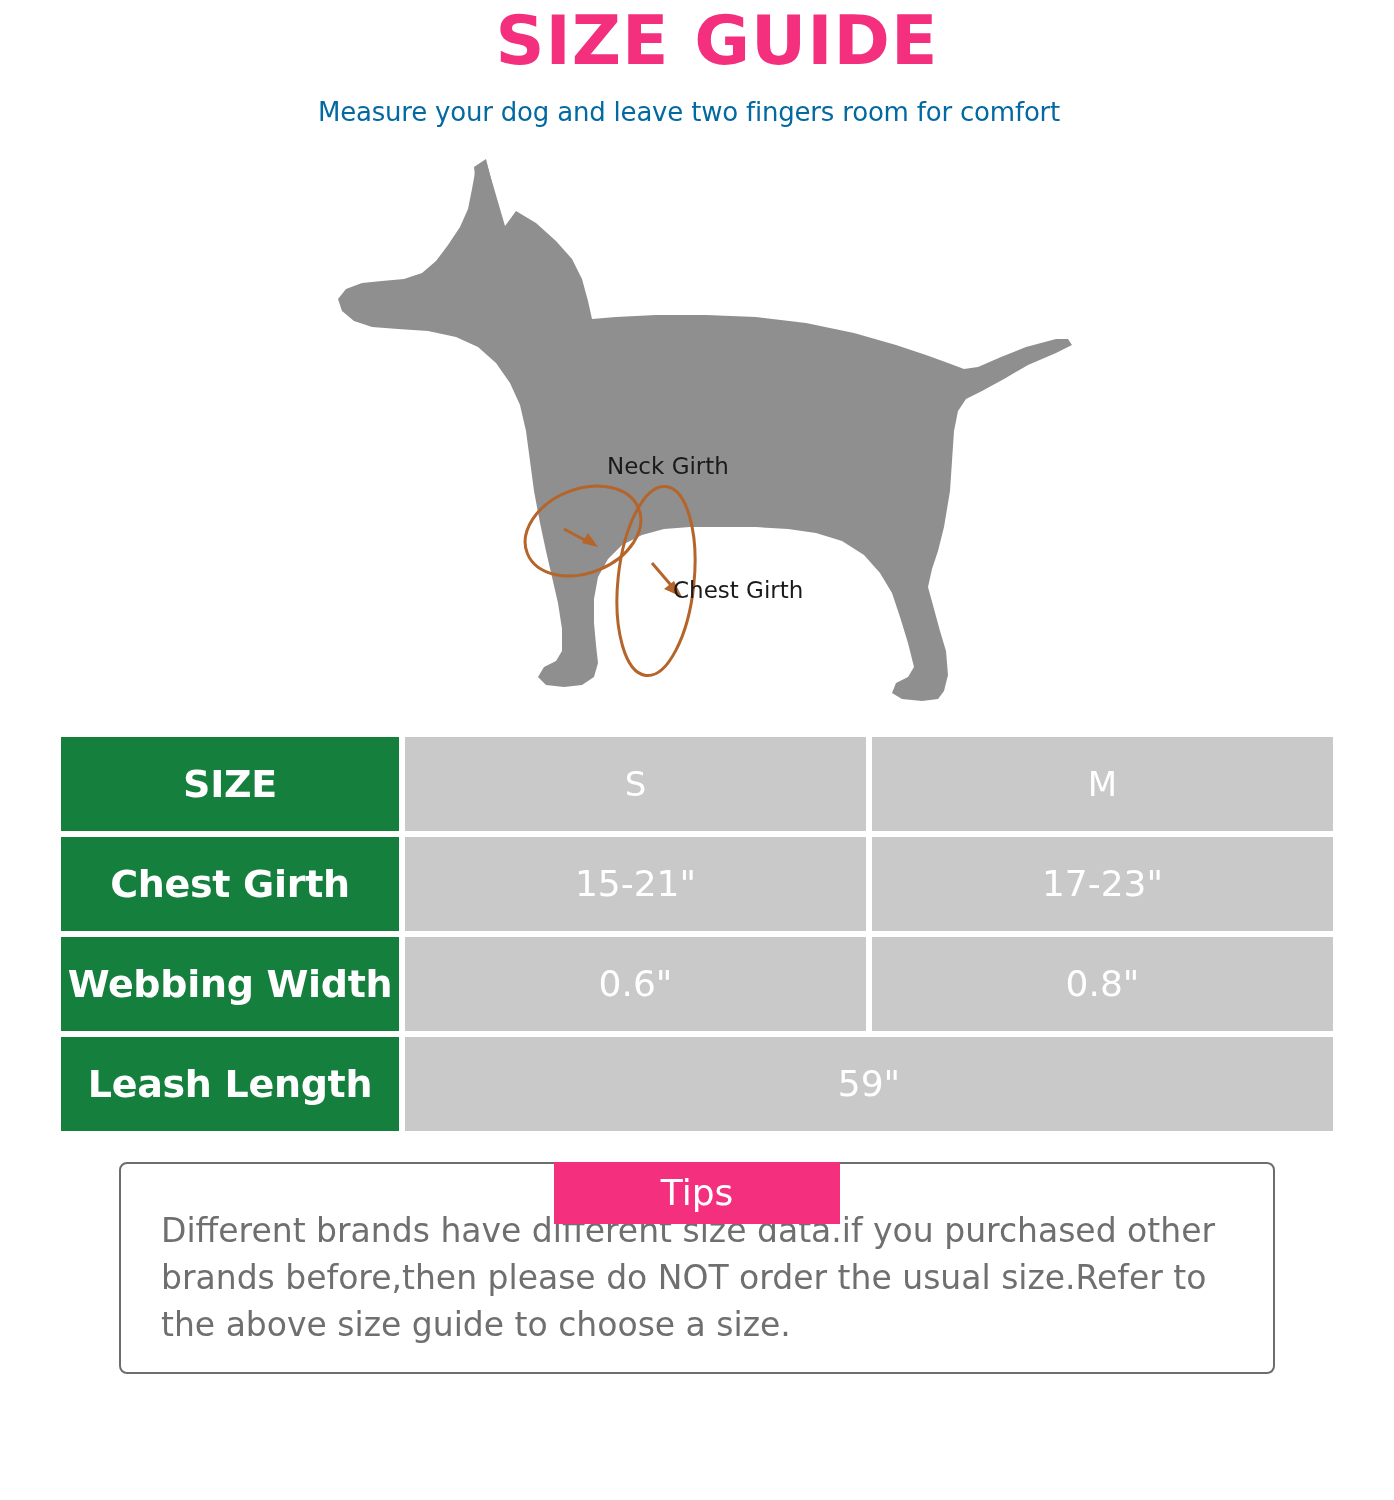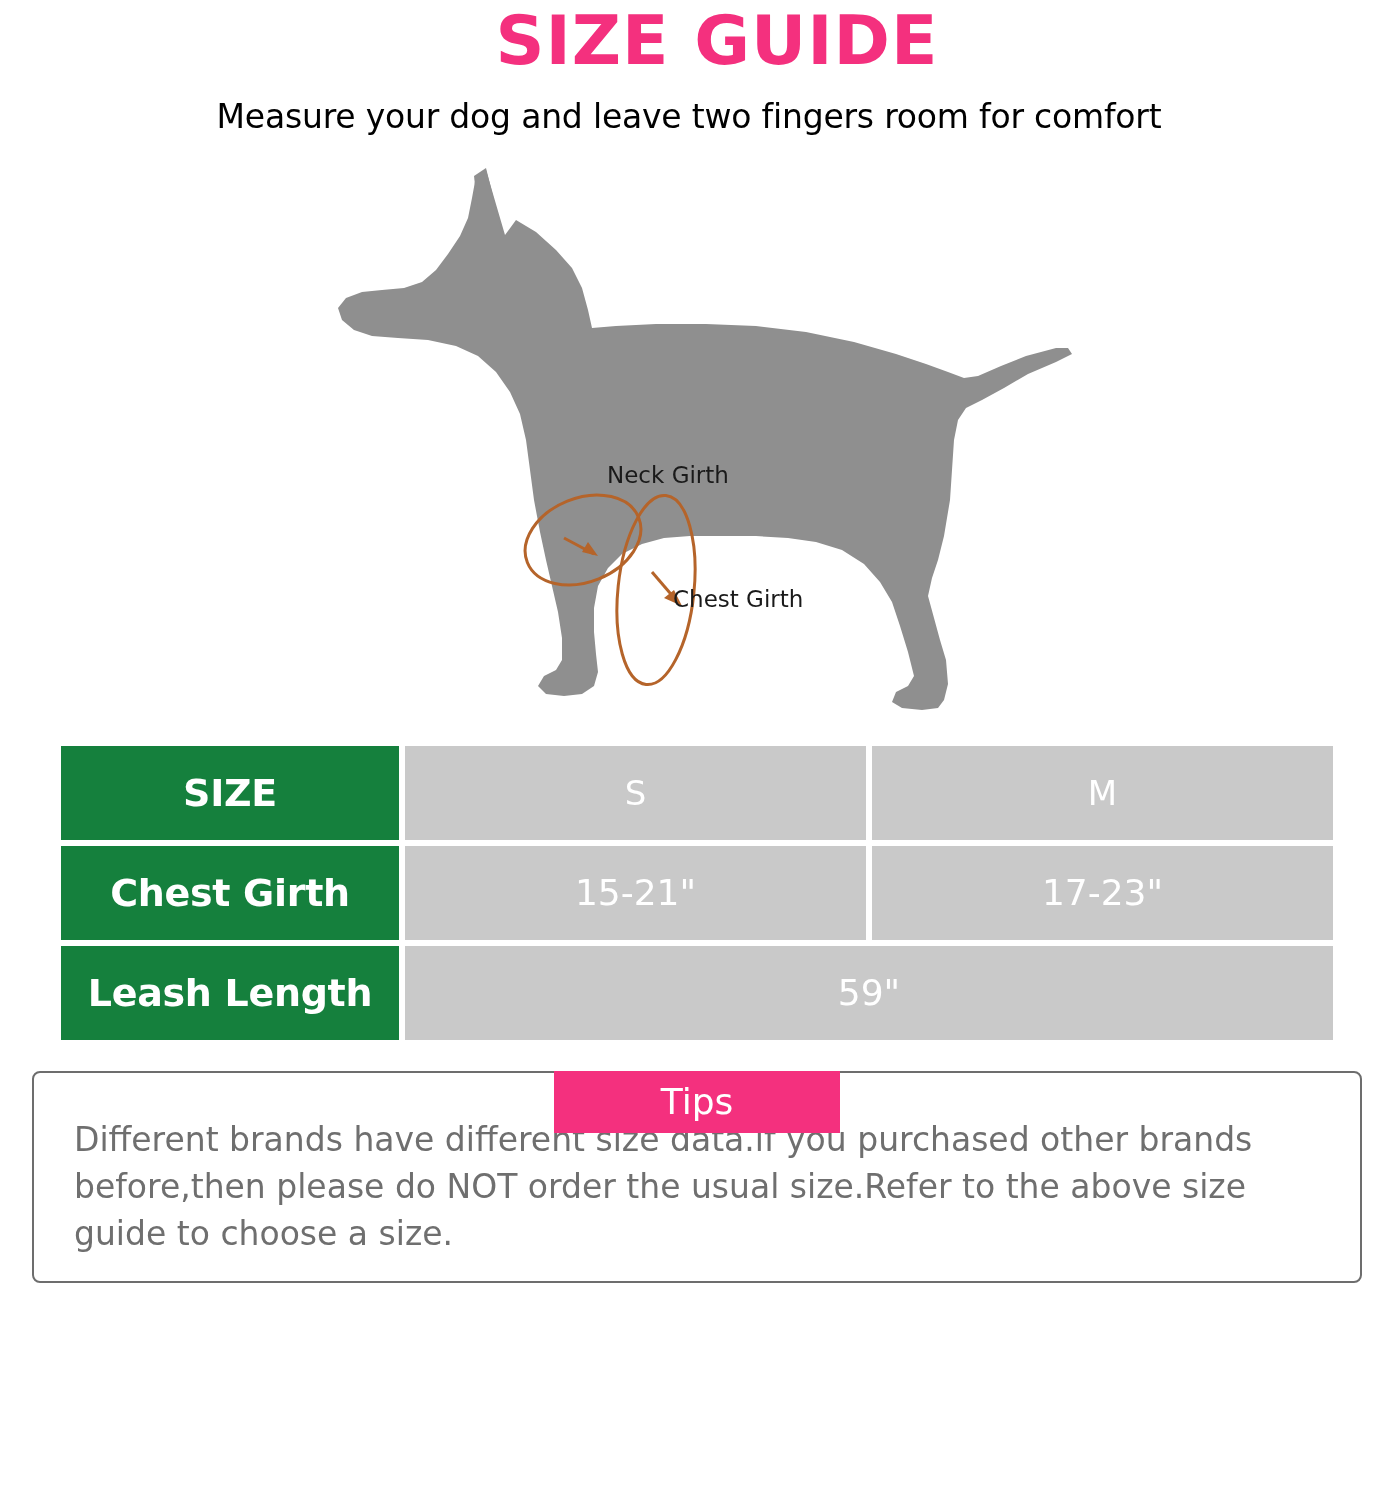--- a/index.html
+++ b/index.html
@@ -29,22 +29,22 @@
     font-weight: bold;
     font-size: 68px;
     letter-spacing: 1px;
     color: #f4307e;
     margin: 4px 0 0 0;
     line-height: 1.1;
     padding-left: 40px;
   }
   .subtitle {
     text-align: center;
-    font-size: 33px;
-    color: #000000;
+    font-size: 26px;
+    color: #0369a1;
     margin: 18px 16px 0 0;
     font-weight: 400;
     letter-spacing: -0.2px;
   }
 
   
   .illustration {
     position: relative;
     width: 1394px;
     height: 600px;
@@ -102,21 +102,21 @@
     flex: 1;
   }
   .row-header .cell-data {
     font-size: 34px;
     font-weight: 400;
   }
 
   
   .tips-wrap {
     position: relative;
-    width: 1330px;
+    width: 1156px;
     margin: 28px auto 2px auto;
   }
   .tips-tab {
     position: absolute;
     left: 50%;
     transform: translateX(-50%);
     top: 0;
     width: 286px;
     height: 62px;
     background: #f4307e;
@@ -289,20 +289,25 @@
       <div class="cell cell-data">S</div>
       <div class="cell cell-data">M</div>
     </div>
 
     <div class="row">
       <div class="cell cell-head">Chest Girth</div>
       <div class="cell cell-data">15-21"</div>
       <div class="cell cell-data">17-23"</div>
     </div>
 
+    <div class="row">
+      <div class="cell cell-head">Webbing Width</div>
+      <div class="cell cell-data">0.6"</div>
+      <div class="cell cell-data">0.8"</div>
+    </div>
 
     <div class="row">
       <div class="cell cell-head">Leash Length</div>
       <div class="cell cell-data span2">59"</div>
     </div>
 
   </div>
 
   <div class="tips-wrap">
     <div class="tips-tab">Tips</div>

